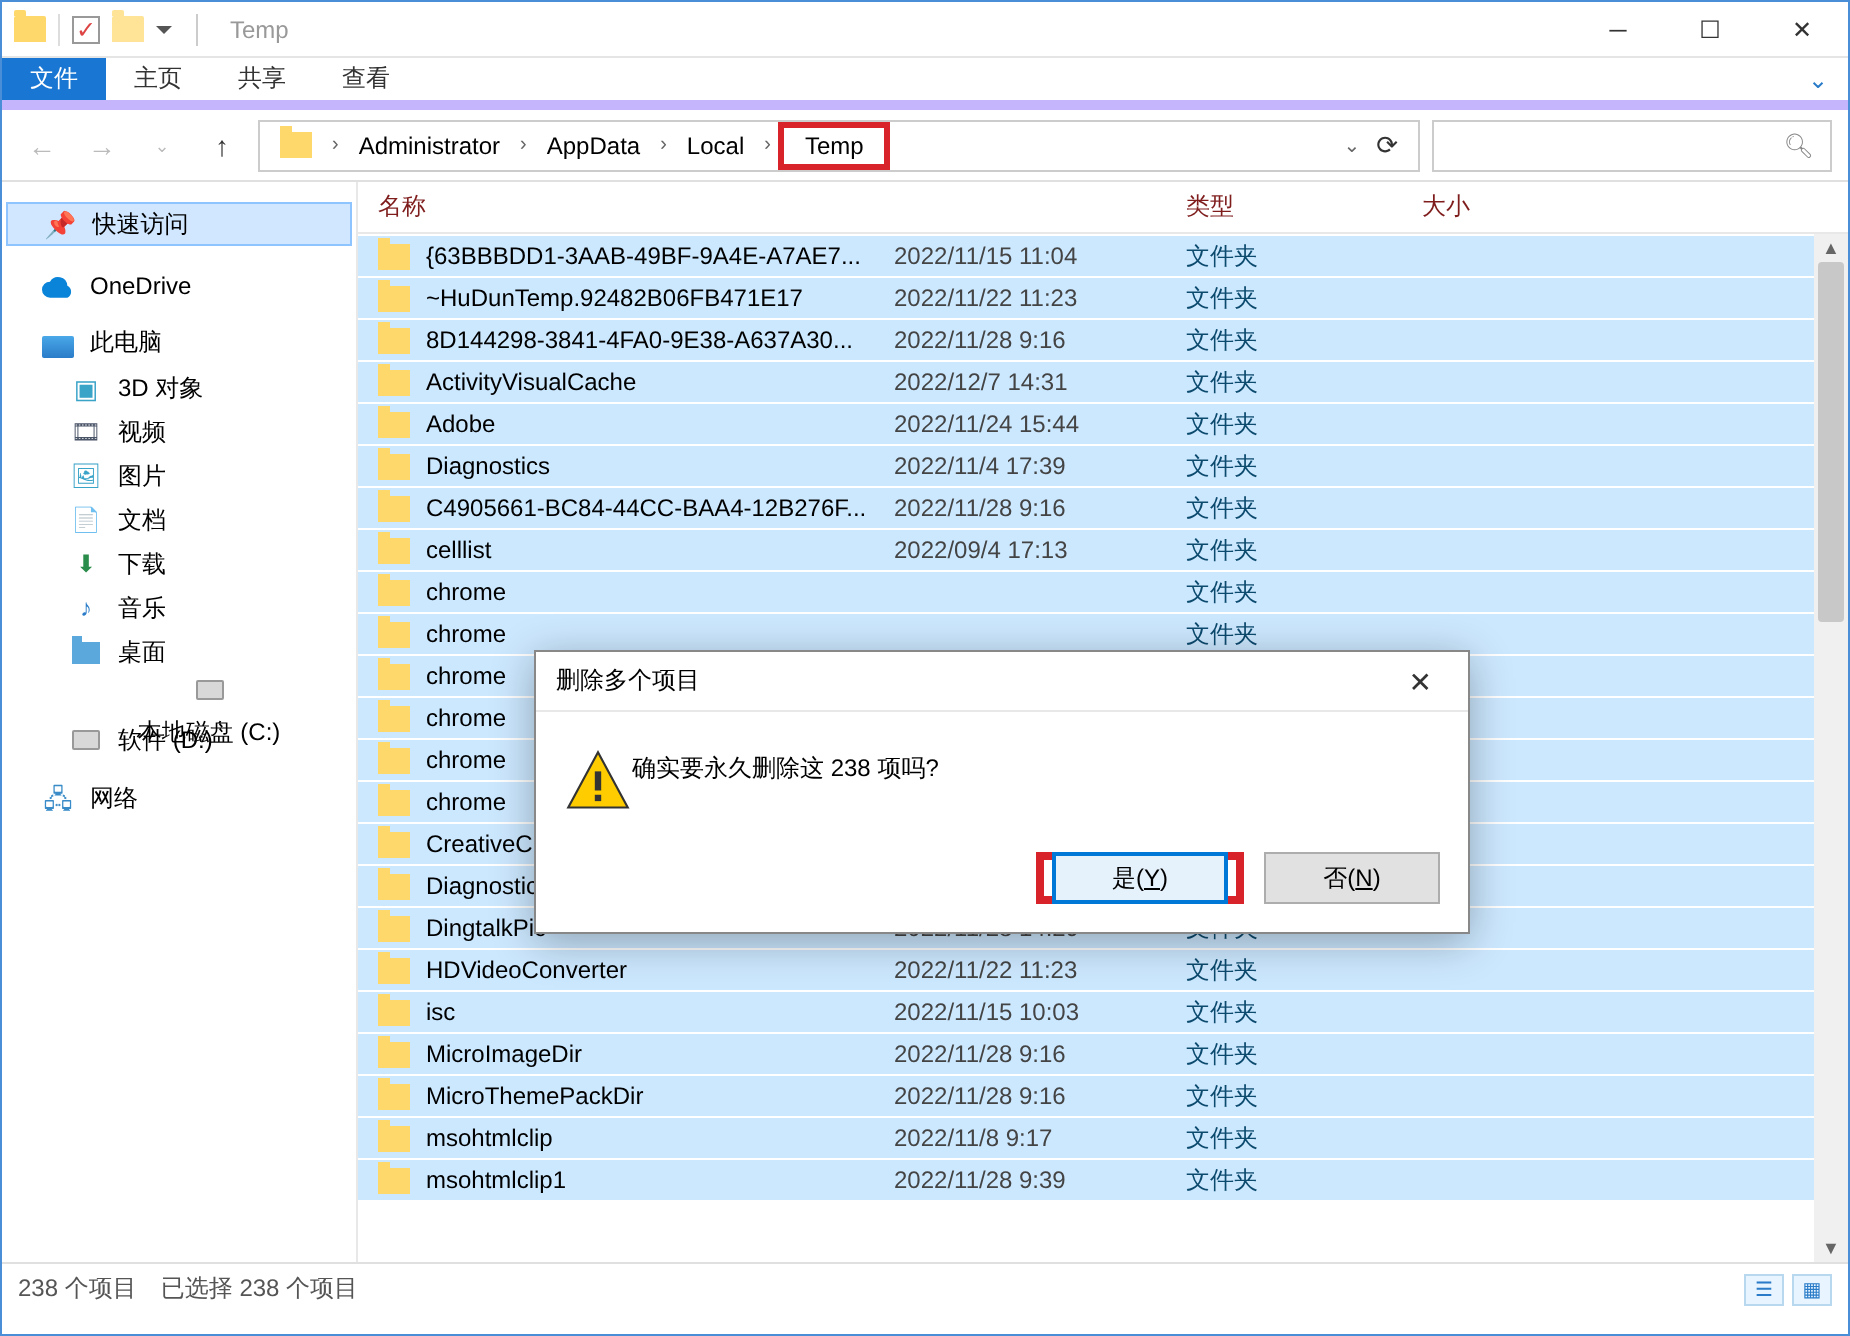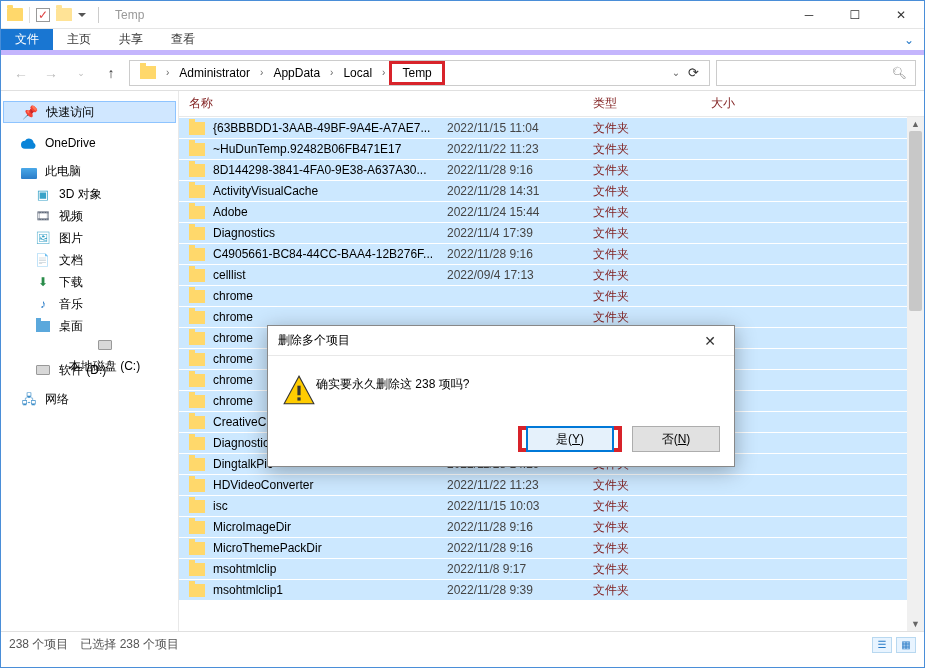--- a/index.html
+++ b/index.html
@@ -62,21 +62,21 @@
 .col-name { width:258px; }
 .col-date { width:146px;margin-top:48px; }
 .col-type { width:118px; }
 .col-size { flex:1; }
 .file-list { flex:1; overflow:hidden; }
 .file-row { display:flex; align-items:center; height:21px; padding-left:10px; background:#cce8ff; border-top:1px solid #fff; }
 .file-ico { width:16px; height:13px; background:#ffd86b; margin-right:8px; position:relative; flex-shrink:0; }
 .file-ico::before { content:""; position:absolute; top:-3px; left:0; width:6px; height:3px; background:#ffd86b; }
 .fc-name { width:234px; white-space:nowrap; overflow:hidden; text-overflow:ellipsis; }
 .fc-date { width:146px; color:#444; }
-.fc-type { width:118px; color:#7f1d1d; }
+.fc-type { width:118px; color:#0c4a6e; }
 .scroll-track { position:absolute; right:0; top:26px; bottom:0; width:17px; background:#f0f0f0; }
 .scroll-thumb { position:absolute; left:2px; right:2px; top:14px; height:180px; background:#c8c8c8; border-radius:2px; }
 .scroll-arrow { position:absolute; left:0; right:0; height:14px; display:flex; align-items:center; justify-content:center; color:#666; font-size:9px; }
 
 
 .statusbar { height:26px; border-top:1px solid #e0e0e0; display:flex; align-items:center; padding:0 8px; gap:12px; color:#555; }
 .statusbar .views { margin-left:auto; display:flex; gap:4px; }
 .view-btn { width:20px; height:16px; border:1px solid #b8d8f0; background:#e8f4ff; display:flex; align-items:center; justify-content:center; font-size:10px; color:#2a7cc8; }
 
 
@@ -236,21 +236,21 @@
         </div>
         <div class="file-row">
           <span class="file-ico"></span>
           <span class="fc-name">8D144298-3841-4FA0-9E38-A637A30...</span>
           <span class="fc-date">2022/11/28 9:16</span>
           <span class="fc-type">文件夹</span>
         </div>
         <div class="file-row">
           <span class="file-ico"></span>
           <span class="fc-name">ActivityVisualCache</span>
-          <span class="fc-date">2022/11/28 14:31</span>
+          <span class="fc-date">2022/12/7 14:31</span>
           <span class="fc-type">文件夹</span>
         </div>
         <div class="file-row">
           <span class="file-ico"></span>
           <span class="fc-name">Adobe</span>
           <span class="fc-date">2022/11/24 15:44</span>
           <span class="fc-type">文件夹</span>
         </div>
         <div class="file-row">
           <span class="file-ico"></span>

